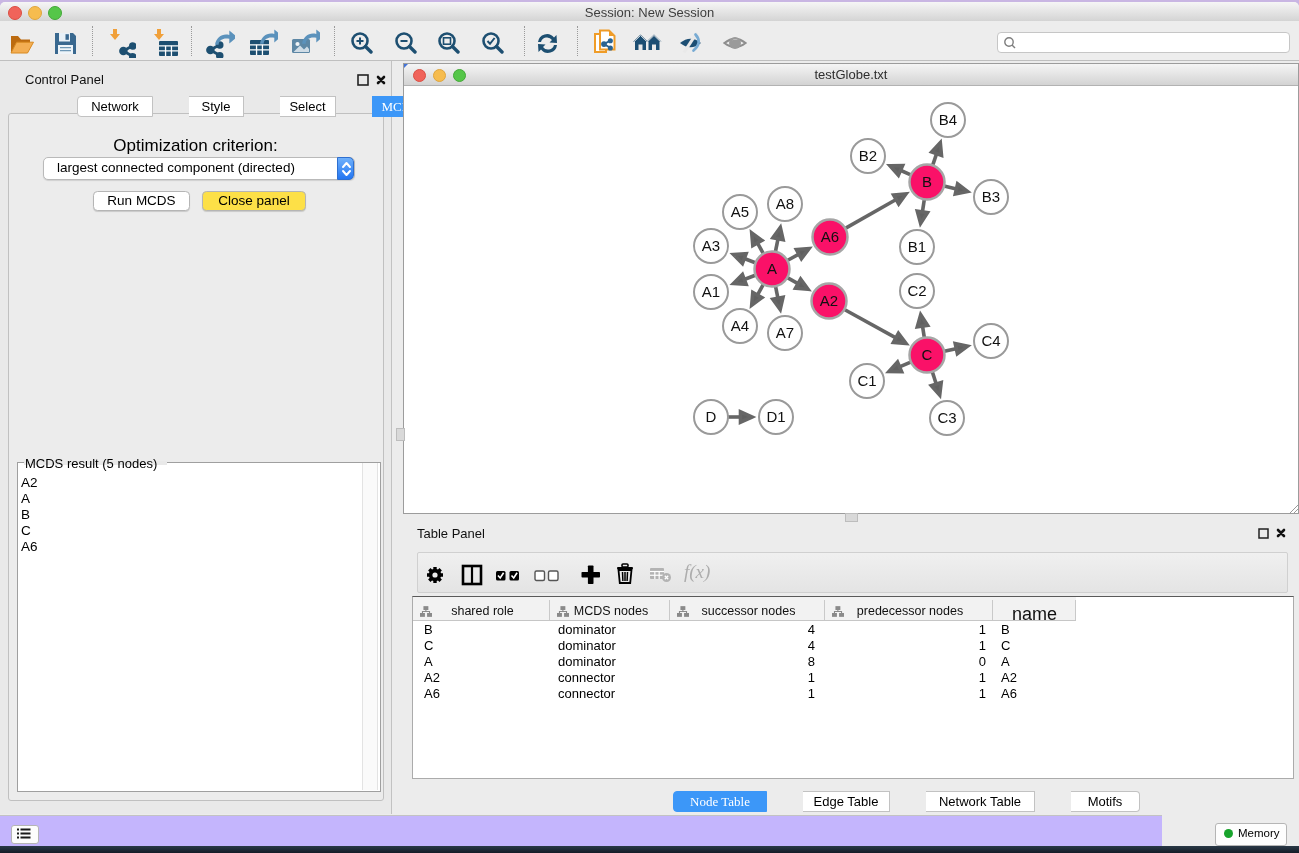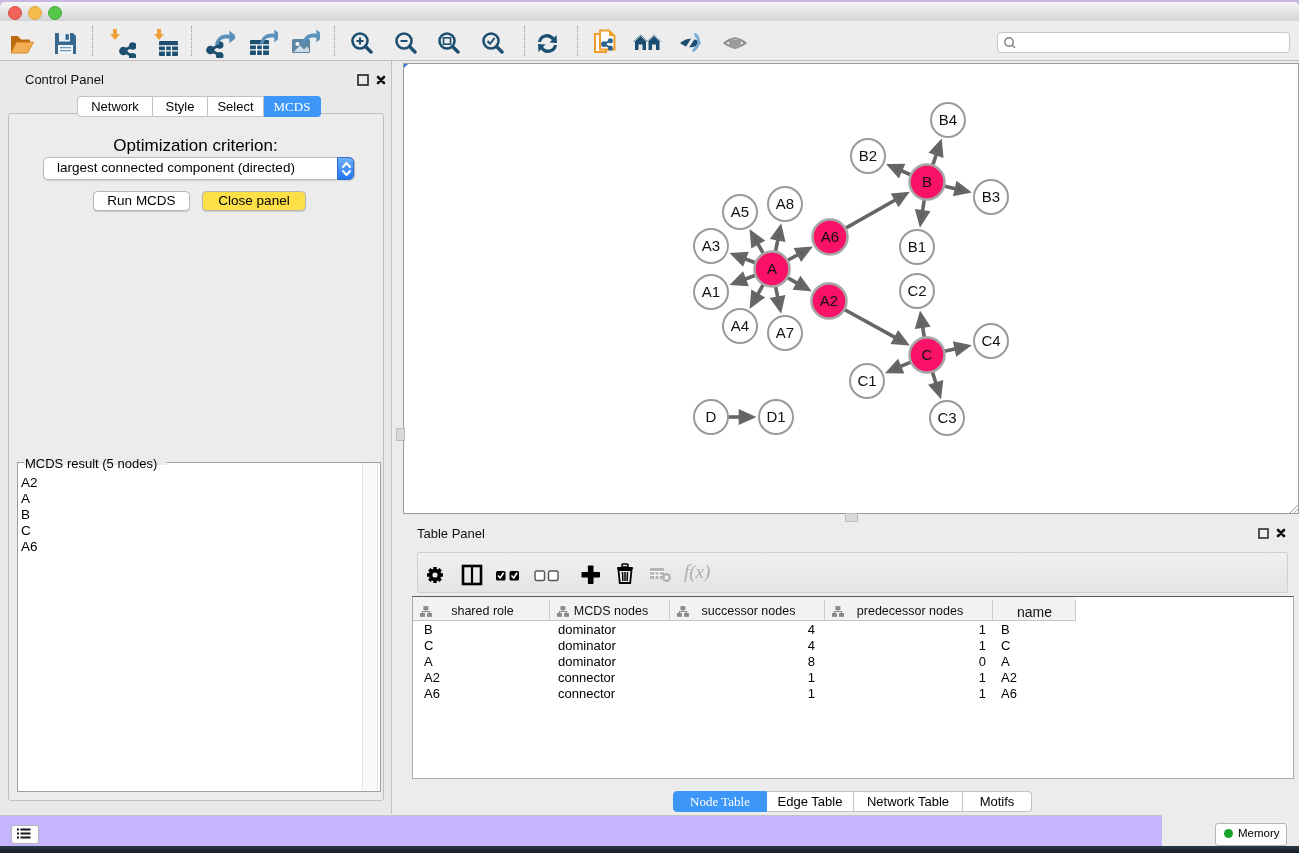--- a/index.html
+++ b/index.html
@@ -15,21 +15,21 @@
 #titlebar .t3{left:48px;background:#55c649;border:0.5px solid #43a838;}
 #titletext{left:0;top:3px;width:1299px;text-align:center;font-size:13px;color:#3e3e3e;}
 
 #toolbar{left:0;top:19px;width:1299px;height:39px;background:#ededed;border-bottom:1px solid #bfbfbf;}
 .sep{top:5px;height:30px;width:0;border-left:1px dotted #9a9a9a;}
 #searchbox{left:997px;top:11px;width:291px;height:19px;background:#fff;border:1px solid #c6c6c6;border-radius:4px;}
 
 #cpanel{left:0;top:59px;width:391px;height:753px;background:#e9e9e9;border-right:1px solid #c2c2c2;}
 #cpanel .ptitle{left:13px;top:11px;font-size:13px;color:#111;margin-left:12px;}
 #cbox{left:8px;top:52px;width:374px;height:686px;background:#ececec;border:1px solid #c0c0c0;border-radius:3px;}
-.tabs{display:flex;}
+.tabs{display:flex;gap:36px;}
 .tab{height:19px;line-height:19px;font-size:13px;text-align:center;background:#fff;border:1px solid #c2c2c2;border-left:none;color:#000;}
 .tab.first{border-left:1px solid #c2c2c2;border-radius:4px 0 0 4px;}
 .tab.last{border-radius:0 4px 4px 0;}
 .tab.sel{background:#3c97f8;color:#fff;border-color:#3c97f8;font-family:Liberation Serif, serif;}
 
 #gwin{left:403px;top:61px;width:894px;height:449px;background:#fff;border:1px solid #9c9c9c;}
 #gtitle{left:0;top:0;width:894px;height:21px;background:linear-gradient(#f5f5f5,#d3d3d3);border-bottom:1px solid #b2b2b2;}
 #gtitle .t1{left:9px;background:#f0635a;border:0.5px solid #da4e42;}
 #gtitle .t2{left:29px;background:#f6bc4e;border:0.5px solid #dfa53c;}
 #gtitle .t3{left:49px;background:#55c649;border:0.5px solid #43a838;}
@@ -44,20 +44,21 @@
 #statusbar{left:0;top:813px;width:1162px;height:31px;background:#c4b5fd;border-top:1px solid #c3c3c3;}
 #bottomstrip{left:0;top:846px;width:1299px;height:7px;background:linear-gradient(#2a3947,#141c27);}
 </style></head>
 <body>
 <div class="abs" id="desktop-top"></div>
 <div class="abs" id="app">
   <div class="abs" id="titlebar">
     <div class="abs tl t1"></div>
       <div class="abs tl t2"></div>
       <div class="abs tl t3"></div>
+    <div class="abs" id="titletext">Session: New Session</div>
   </div>
   <div class="abs" id="toolbar">
       <div class="abs sep" style="left:92px"></div>
       <div class="abs sep" style="left:191px"></div>
       <div class="abs sep" style="left:334px"></div>
       <div class="abs sep" style="left:524px"></div>
       <div class="abs sep" style="left:577px"></div>
       <svg class="abs" style="left:8px;top:8px" width="28" height="28" viewBox="0 0 28 28">
         <path d="M3 24 L3 7 L10 7 L13 10.5 L22 10.5 L22 14 L9.5 14 Z" fill="#bc6b10"></path>
         <path d="M3 24 L8.6 13.2 L25.5 13.2 L19.5 24 Z" fill="#f3ae53" stroke="#d88a21" stroke-width="1"></path>
@@ -197,20 +198,26 @@
       <div class="abs" style="left:24px;top:400px;width:143px;height:4px;background:#e9e9e9"></div>
       <div class="abs" style="left:25px;top:395px;font-size:13px;color:#000;background:transparent">MCDS result (5 nodes)</div>
       <div class="abs" style="left:362px;top:402px;width:14px;height:327px;background:#fafafa;border-left:1px solid #e3e3e3;border-right:1px solid #e3e3e3"></div>
       <div class="abs" style="left:21px;top:414px;font-size:13.5px;color:#000">A2</div>
       <div class="abs" style="left:21px;top:430px;font-size:13.5px;color:#000">A</div>
       <div class="abs" style="left:21px;top:446px;font-size:13.5px;color:#000">B</div>
       <div class="abs" style="left:21px;top:462px;font-size:13.5px;color:#000">C</div>
       <div class="abs" style="left:21px;top:478px;font-size:13.5px;color:#000">A6</div>
     </div>
   <div class="abs" id="gwin">
+      <div class="abs" id="gtitle">
+        <div class="abs tl t1"></div>
+        <div class="abs tl t2"></div>
+        <div class="abs tl t3"></div>
+        <div class="abs gt">testGlobe.txt</div>
+      </div>
       <svg class="abs" style="left:0;top:0" width="4" height="4" viewBox="0 0 4 4">
         <path d="M0 0 L4 0 L0 4 Z" fill="#4273d8"></path>
       </svg>
       <svg class="abs" style="left:0;top:21px" width="894" height="427" viewBox="0 0 894 427">
         <g stroke="#666" stroke-width="3.6" fill="#606060">
           <line x1="359.9" y1="169.6" x2="352.4" y2="156.2"></line>
           <polygon points="347.7,147.9 357.9,155.4 348.8,160.5"></polygon>
           <line x1="371.2" y1="167.8" x2="374.4" y2="151.8"></line>
           <polygon points="376.3,142.5 379.1,154.8 368.9,152.8"></polygon>
           <line x1="352.6" y1="178.2" x2="338.3" y2="172.8"></line>
@@ -384,21 +391,21 @@
       <svg class="abs" style="left:429px;top:86px" width="12" height="11" viewBox="0 0 11.2 10">
         <g fill="#8a8a8a">
           <rect x="3.2" y="0" width="4.6" height="3.6"></rect>
           <rect x="0" y="6.4" width="4.6" height="3.6"></rect>
           <rect x="6.6" y="6.4" width="4.6" height="3.6"></rect>
           <path d="M5.5 3.6 L5.5 5 M2.3 6.4 L2.3 5 L8.9 5 L8.9 6.4" fill="none" stroke="#8a8a8a" stroke-width="1"></path>
         </g>
       </svg>
       <div class="abs" style="left:436px;top:84px;width:142px;text-align:center;font-size:12.5px;color:#111">predecessor nodes</div>
       <div class="abs" style="left:589px;top:80px;width:1px;height:20px;background:#c9c9c9"></div>
-      <div class="abs" style="left:590px;top:84px;width:83px;text-align:center;font-size:14px;color:#111">name</div>
+      <div class="abs" style="left:590px;top:84px;width:83px;text-align:center;font-size:18px;color:#111">name</div>
       <div class="abs" style="left:672px;top:80px;width:1px;height:20px;background:#c9c9c9"></div>
       <div class="abs" style="left:21px;top:102px;font-size:13px;color:#000">B</div>
       <div class="abs" style="left:155px;top:102px;font-size:13px;color:#000">dominator</div>
       <div class="abs" style="left:300px;top:102px;width:112px;text-align:right;font-size:13px;color:#000">4</div>
       <div class="abs" style="left:471px;top:102px;width:112px;text-align:right;font-size:13px;color:#000">1</div>
       <div class="abs" style="left:598px;top:102px;font-size:13px;color:#000">B</div>
       <div class="abs" style="left:21px;top:118px;font-size:13px;color:#000">C</div>
       <div class="abs" style="left:155px;top:118px;font-size:13px;color:#000">dominator</div>
       <div class="abs" style="left:300px;top:118px;width:112px;text-align:right;font-size:13px;color:#000">4</div>
       <div class="abs" style="left:471px;top:118px;width:112px;text-align:right;font-size:13px;color:#000">1</div>

